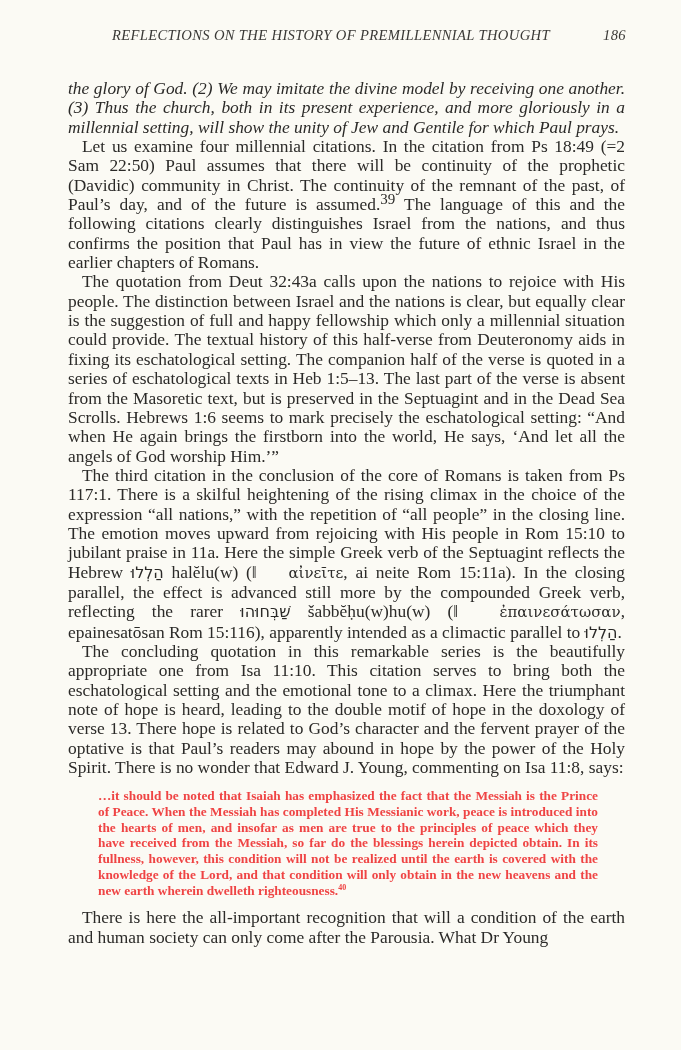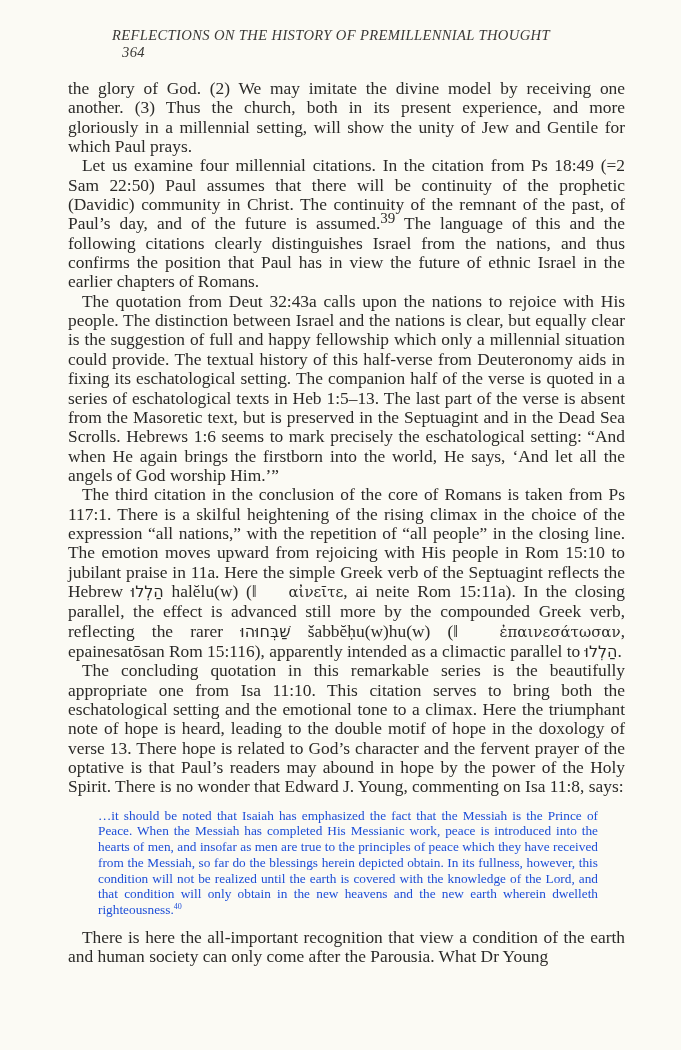--- a/index.html
+++ b/index.html
@@ -26,41 +26,41 @@
     top: 27px;
     left: 112px;
     width: 514px;
     font-style: italic;
     font-size: 14.6px;
     letter-spacing: 0.35px;
     color: #3a3936;
     white-space: nowrap;
     display: flex;
     justify-content: space-between;
-    flex-direction: column;
   }
   .running-head .title { }
   .running-head .pagenum { margin-left: 10px; }
 
   .body-text {
     position: absolute;
     left: 68px;
     top: 79px;
     width: 557px;
     font-size: 17.4px;
     line-height: 19.35px;
     text-align: justify;
     hyphens: none;
   }
   .body-text p {
     margin: 0;
     text-indent: 14px;
   }
   .body-text p.no-indent {
     text-indent: 0;
+    font-style: italic;
   }
   sup.fn {
     font-size: 15px;
     line-height: 0;
     vertical-align: 6px;
   }
   .hebrew {
     font-family: "DejaVu Sans", sans-serif;
     font-size: 16px;
     direction: rtl;
@@ -71,47 +71,48 @@
     font-size: 15px;
     margin-left: 24px;
   }
   .translit { }
 
   .blockquote {
     margin: 11px 27px 10px 30px;
     font-size: 13.3px;
     line-height: 15.7px;
     text-align: justify;
-    color: #1d4ed8;
+    color: #ef4444;
+    font-weight: bold;
   }
   .blockquote sup.fn {
     font-size: 8px;
     vertical-align: 5px;
   }
 </style>
 </head>
 <body>
 
 <div class="page">
 
   <div class="running-head">
     <span class="title">REFLECTIONS ON THE HISTORY OF PREMILLENNIAL THOUGHT</span>
-    <span class="pagenum">364</span>
+    <span class="pagenum">186</span>
   </div>
 
   <div class="body-text">
 
     <p class="no-indent">the glory of God. (2) We may imitate the divine model by receiving one another. (3) Thus the church, both in its present experience, and more gloriously in a millennial setting, will show the unity of Jew and Gentile for which Paul prays.</p>
 
     <p><span>Let us examine four millennial citations. In the citation from Ps 18:49 (=2 Sam 22:50) Paul assumes that there will be continuity of the prophetic (Davidic) community in Christ. The continuity of the remnant of the past, of Paul’s day, and of the future is assumed.</span><sup class="fn">39</sup><span> The language of this and the following citations clearly distinguishes Israel from the nations, and thus confirms the position that Paul has in view the future of ethnic Israel in the earlier chapters of Romans.</span></p>
 
     <p>The quotation from Deut 32:43a calls upon the nations to rejoice with His people. The distinction between Israel and the nations is clear, but equally clear is the suggestion of full and happy fellowship which only a millennial situation could provide. The textual history of this half-verse from Deuteronomy aids in fixing its eschatological setting. The companion half of the verse is quoted in a series of eschatological texts in Heb 1:5–13. The last part of the verse is absent from the Masoretic text, but is preserved in the Septuagint and in the Dead Sea Scrolls. Hebrews 1:6 seems to mark precisely the eschatological setting: “And when He again brings the firstborn into the world, He says, ‘And let all the angels of God worship Him.’”</p>
 
     <p><span>The third citation in the conclusion of the core of Romans is taken from Ps 117:1. There is a skilful heightening of the rising climax in the choice of the expression “all nations,” with the repetition of “all people” in the closing line. The emotion moves upward from rejoicing with His people in Rom 15:10 to jubilant praise in 11a. Here the simple Greek verb of the Septuagint reflects the Hebrew </span><span class="hebrew">הַלְלוּ</span> <span class="translit">halĕlu(w)</span><span> (‖ </span><span class="greek">αἰνεῖτε</span><span>, </span><span class="translit">ai neite</span><span> Rom 15:11a). In the closing parallel, the effect is advanced still more by the compounded Greek verb, reflecting the rarer </span><span class="hebrew">שַׁבְּחוּהוּ</span><span> </span><span class="translit">šabbĕḥu(w)hu(w)</span><span> (‖ </span><span class="greek">ἐπαινεσάτωσαν</span><span>, </span><span class="translit">epainesatōsan</span><span> Rom 15:116), apparently intended as a climactic parallel to </span><span class="hebrew">הַלְלוּ</span><span>.</span></p>
 
     <p>The concluding quotation in this remarkable series is the beautifully appropriate one from Isa 11:10. This citation serves to bring both the eschatological setting and the emotional tone to a climax. Here the triumphant note of hope is heard, leading to the double motif of hope in the doxology of verse 13. There hope is related to God’s character and the fervent prayer of the optative is that Paul’s readers may abound in hope by the power of the Holy Spirit. There is no wonder that Edward J. Young, commenting on Isa 11:8, says:</p>
 
     <div class="blockquote"><span>…it should be noted that Isaiah has emphasized the fact that the Messiah is the Prince of Peace. When the Messiah has completed His Messianic work, peace is introduced into the hearts of men, and insofar as men are true to the principles of peace which they have received from the Messiah, so far do the blessings herein depicted obtain. In its fullness, however, this condition will not be realized until the earth is covered with the knowledge of the Lord, and that condition will only obtain in the new heavens and the new earth wherein dwelleth righteousness.</span><sup class="fn">40</sup></div>
 
-    <p>There is here the all-important recognition that view a condition of the earth and human society can only come after the Parousia. What Dr Young</p>
+    <p>There is here the all-important recognition that will a condition of the earth and human society can only come after the Parousia. What Dr Young</p>
 
   </div>
 </div>
 
 </body></html>

